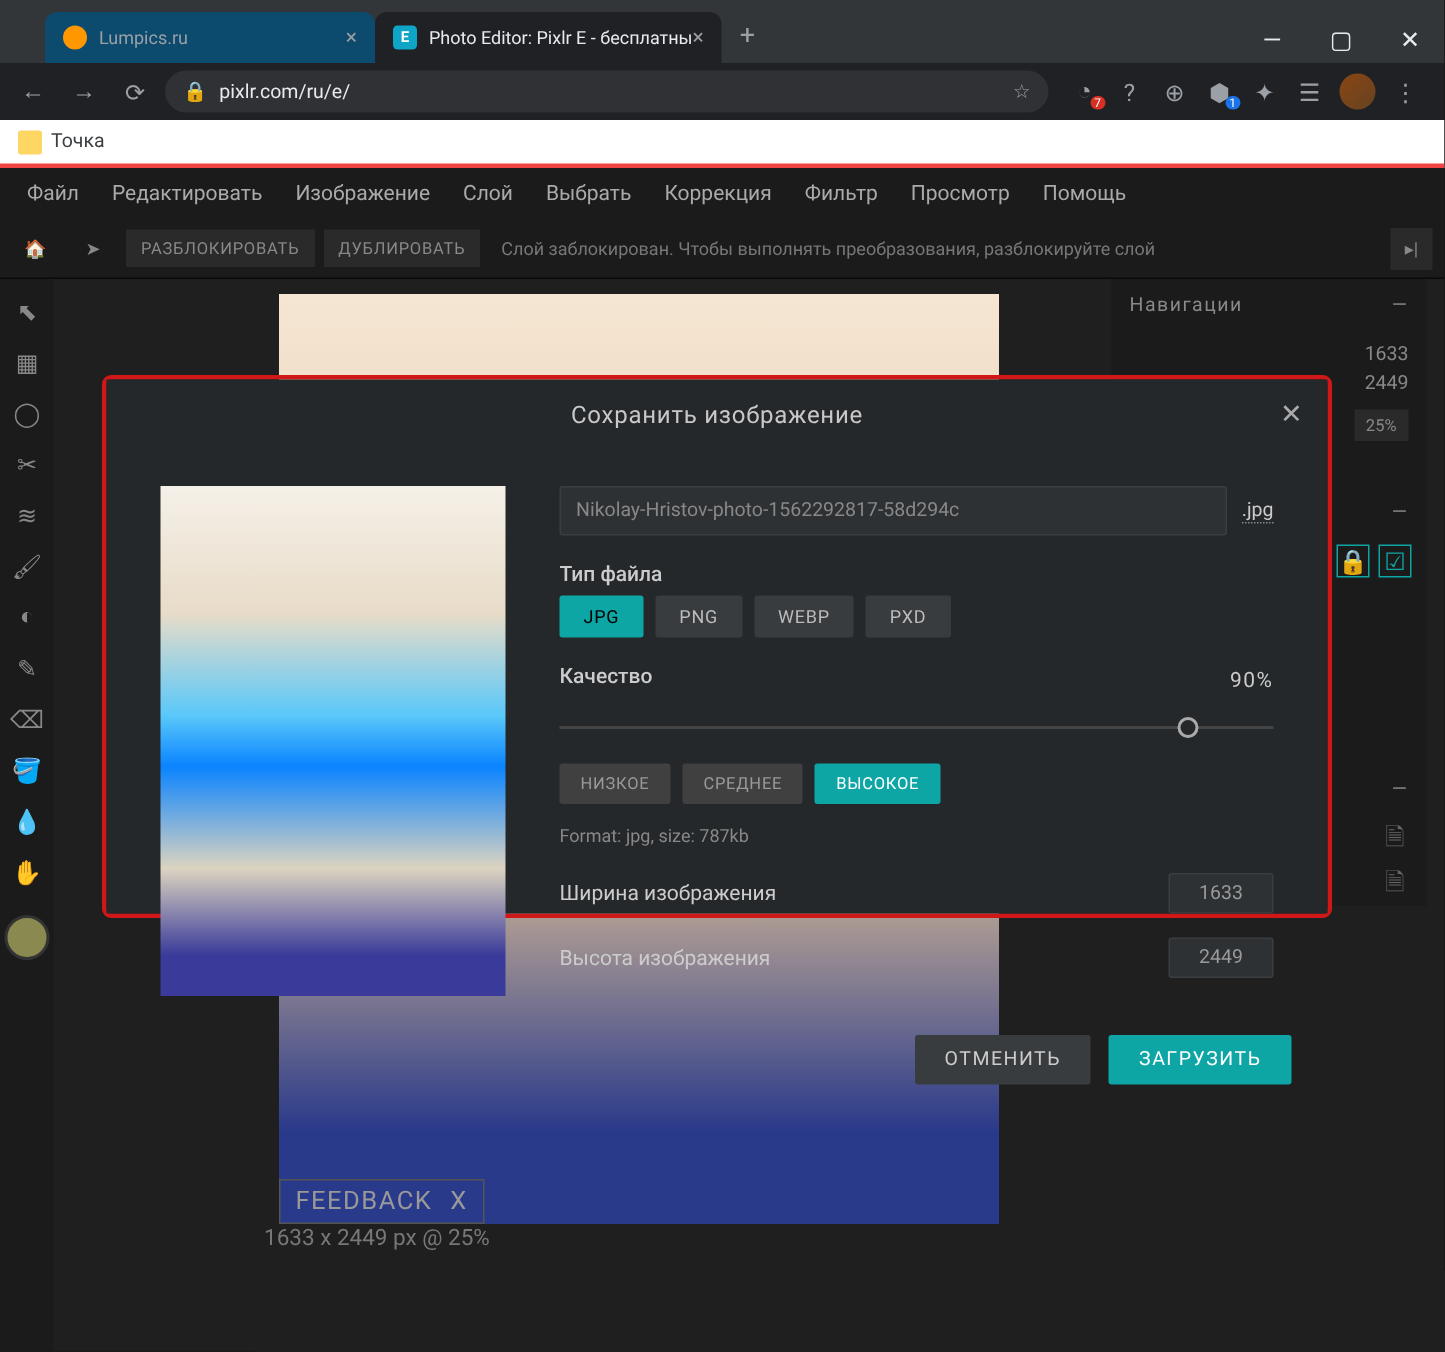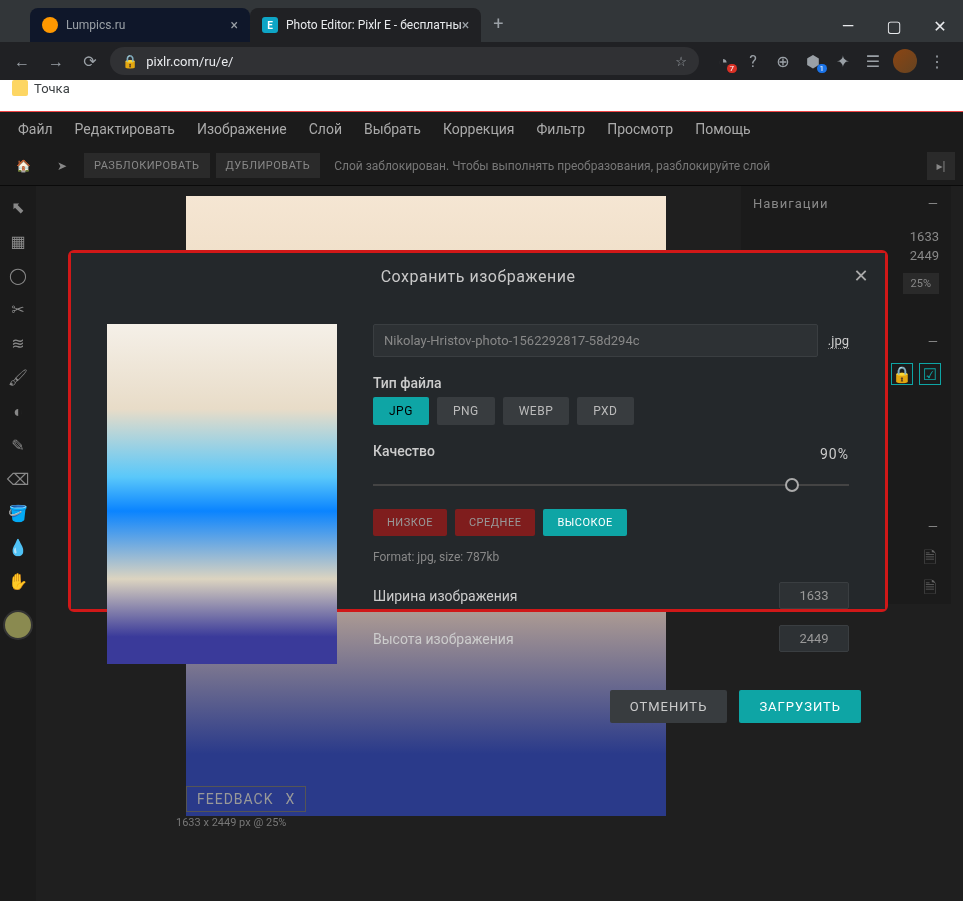--- a/index.html
+++ b/index.html
@@ -1,62 +1,62 @@
 <!DOCTYPE html>
 <html><head>
 <meta charset="utf-8">
 <style>
 * { margin:0; padding:0; box-sizing:border-box; font-family:-apple-system,BlinkMacSystemFont,"Segoe UI",Roboto,sans-serif; }
 body { background:#101010; width:963px; height:901px; overflow:hidden; position:relative; }
 
 
 .titlebar { background:#323639; height:42px; display:flex; align-items:flex-end; padding-left:30px; }
-.tab { background:#0f172a; color:#9aa0a6; height:34px; display:flex; align-items:center; padding:0 12px; font-size:12px; min-width:220px; border-radius:8px 8px 0 0; position:relative; }
+.tab { background:#0c4a6e; color:#9aa0a6; height:34px; display:flex; align-items:center; padding:0 12px; font-size:12px; min-width:220px; border-radius:8px 8px 0 0; position:relative; }
 .tab.active { background:#202124; color:#e8eaed; }
 .tab .favicon { width:16px; height:16px; border-radius:50%; margin-right:8px; }
 .tab .favicon.orange { background:#ff9800; }
 .tab .favicon.blue { background:#0ea5c6; border-radius:3px; display:flex; align-items:center; justify-content:center; color:#fff; font-size:10px; font-weight:bold; }
 .tab .close { margin-left:auto; color:#9aa0a6; font-size:14px; }
 .newtab { color:#9aa0a6; padding:8px 12px; font-size:18px; }
 .win-controls { margin-left:auto; display:flex; }
 .win-controls div { width:46px; height:32px; display:flex; align-items:center; justify-content:center; color:#e8eaed; }
 
 .addressbar-row { background:#202124; height:38px; display:flex; align-items:center; padding:0 8px; gap:6px; }
 .nav-btn { width:28px; height:28px; display:flex; align-items:center; justify-content:center; color:#9aa0a6; border-radius:50%; }
 .addressbar { flex:1; background:#303134; border-radius:16px; height:28px; display:flex; align-items:center; padding:0 12px; color:#e8eaed; font-size:13px; gap:8px; }
 .addressbar .lock { color:#9aa0a6; }
 .ext-icons { display:flex; gap:10px; align-items:center; padding:0 8px; }
 .ext-icons .ext { width:20px; height:20px; display:flex; align-items:center; justify-content:center; color:#9aa0a6; position:relative; }
 .ext .badge { position:absolute; bottom:-2px; right:-4px; background:#d93025; color:#fff; font-size:8px; border-radius:6px; padding:0 3px; }
 .ext .badge.blue { background:#1a73e8; }
 .avatar { width:24px; height:24px; border-radius:50%; background:linear-gradient(135deg,#8b4513,#654321); }
 
-.bookmarks { background:#fff; height:32px; display:flex; align-items:flex-start; padding:0 12px; font-size:13px; color:#3c4043; border-bottom:1px solid #ef4444; }
+.bookmarks { background:#fff; height:32px; display:flex; align-items:center; padding:0 12px; font-size:13px; color:#3c4043; border-bottom:3px solid #ef4444; }
 .bookmark { display:flex; align-items:center; gap:6px; }
 .bookmark .bicon { width:16px; height:16px; background:#fdd663; border-radius:2px; }
 
 
 .app { background:#1b1b1b; position:relative; }
 .menubar { height:34px; display:flex; align-items:center; padding:12px 18px; gap:22px; color:#aaa; font-size:14px; background:#1b1b1b; }
 .menubar span { cursor:default; }
 .toolbar2 { height:40px; background:#1b1b1b; display:flex; align-items:center; padding:0 8px; gap:6px; color:#888; font-size:12px; border-bottom:1px solid #0a0a0a; }
 .toolbar2 .home { width:32px; height:32px; display:flex; align-items:center; justify-content:center; color:#888; }
 .toolbar2 .tbtn { background:#2a2a2a; padding:6px 10px; color:#888; font-size:11px; letter-spacing:0.5px; }
 .toolbar2 .msg { color:#777; font-size:12px; margin-left:8px; }
 .toolbar2 .rexpand { margin-left:auto; background:#2a2a2a; width:28px; height:28px; display:flex; align-items:center; justify-content:center; }
 
 .workspace { display:flex; height:720px; position:relative; }
 .left-tools { width:36px; background:#1b1b1b; display:flex; flex-direction:column; align-items:center; padding-top:6px; gap:4px; }
 .left-tools .tool { width:30px; height:30px; display:flex; align-items:center; justify-content:center; color:#888; }
 .left-tools .colorpick { width:30px; height:30px; border-radius:50%; background:#8a8a50; border:2px solid #333; margin-top:10px; }
 
 .canvas-area { flex:1; background:#1f1f1f; position:relative; }
 .canvas-img { position:absolute; left:150px; top:10px; width:480px; height:620px; background:linear-gradient(180deg,#f5e6d3 0%,#e8d4b8 30%,#d4b896 60%,#2a3a8a 90%); }
-.feedback { position:absolute; left:150px; top:600px; border:1px solid #555; color:#999; font-size:14px; padding:4px 10px; letter-spacing:1px; display:flex; gap:12px; }
-.dims { position:absolute; left:140px; top:630px; color:#777; font-size:11px; }
+.feedback { position:absolute; left:150px; top:600px; border:1px solid #555; color:#999; font-size:17px; padding:4px 10px; letter-spacing:1px; display:flex; gap:12px; }
+.dims { position:absolute; left:140px; top:630px; color:#777; font-size:15px; }
 
 .right-panel { width:210px; background:#1b1b1b; position:absolute; right:12px; top:0; }
 .panel-head { color:#888; font-size:13px; padding:10px 12px; display:flex; justify-content:space-between; letter-spacing:1px; }
 .panel-body { padding:8px 12px; color:#888; font-size:13px; text-align:right; }
 .panel-body .row { display:flex; justify-content:flex-end; gap:40px; margin-bottom:4px; }
 .zoom { background:#2a2a2a; padding:4px 8px; font-size:11px; float:right; margin-top:6px; }
 
 
 .dialog-overlay { position:absolute; left:68px; top:250px; width:820px; height:362px; border:3px solid #d01818; border-radius:6px; }
 .dialog { position:absolute; inset:0; background:#24282b; display:flex; flex-direction:column; }
@@ -74,21 +74,21 @@
 .ext-label { color:#ccc; font-size:13px; border-bottom:1px dotted #888; }
 .type-btns { display:flex; gap:8px; }
 .type-btn { background:#383c3f; color:#bbb; padding:7px 16px; font-size:12px; border-radius:2px; letter-spacing:0.5px; }
 .type-btn.active { background:#0ea5a5; color:#000000; }
 .quality-row { display:flex; justify-content:space-between; align-items:center;text-align:center; }
 .quality-val { color:#ccc; letter-spacing:1px; }
 .slider { position:relative; height:20px; margin:10px 0 14px; }
 .slider-track { position:absolute; top:9px; left:0; right:0; height:2px; background:#444; }
 .slider-thumb { position:absolute; top:3px; left:88%; width:14px; height:14px; border-radius:50%; border:2px solid #aaa; background:#24282b; transform:translateX(-50%); }
 .q-btns { display:flex; gap:8px; }
-.q-btn { background:#7f1d1d; color:#999; padding:7px 14px; font-size:11px; letter-spacing:0.5px; border-radius:2px; }
+.q-btn { background:#404040; color:#999; padding:7px 14px; font-size:11px; letter-spacing:0.5px; border-radius:2px; }
 .q-btn.active { background:#0ea5a5; color:#fff; }
 .format-info { color:#888; font-size:12px; margin-top:14px; }
 .dim-row { display:flex; justify-content:space-between; align-items:center; margin-top:16px; }
 .dim-input { background:#2d3134; border:1px solid #3a3e41; color:#999; width:70px; padding:5px; text-align:center; font-size:13px; border-radius:2px; }
 .dialog-footer { display:flex; justify-content:flex-end; padding:14px 24px; gap:12px; }
 .dbtn { padding:9px 20px; font-size:13px; letter-spacing:1px; border-radius:2px; }
 .dbtn.cancel { background:#383c3f; color:#ccc; }
 .dbtn.confirm { background:#0ea5a5; color:#fff; }
 
 

